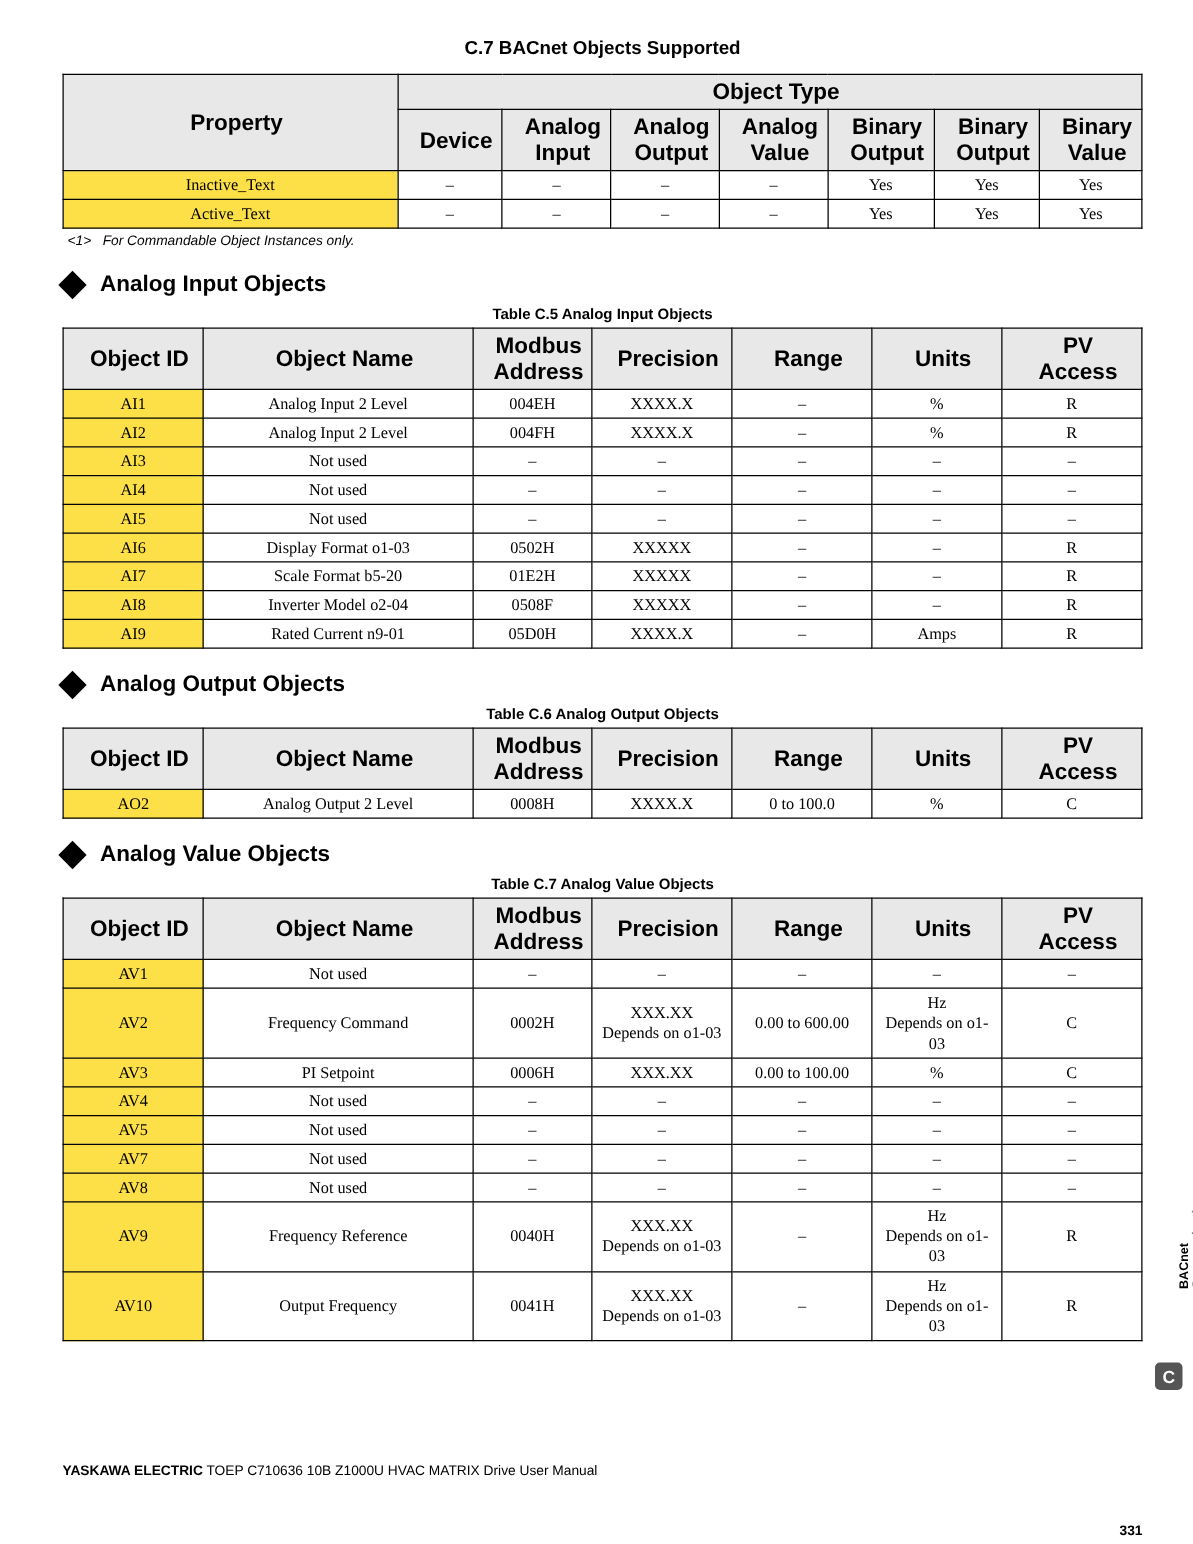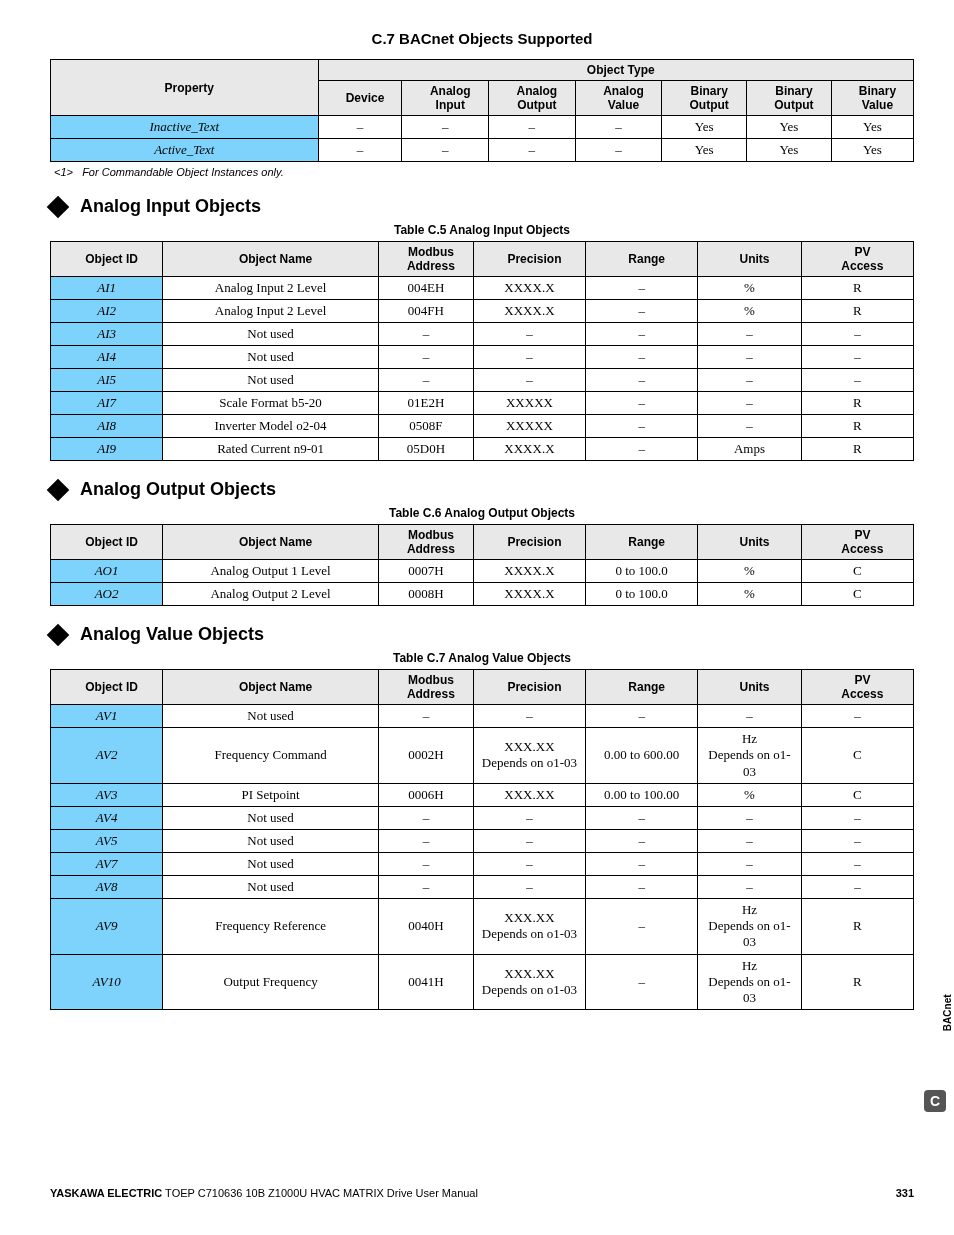--- a/index.html
+++ b/index.html
@@ -27,26 +27,25 @@
   th, td {
     border: 1px solid #000;
     padding: 3px 6px;
     text-align: center;
     vertical-align: middle;
     font-size: 12px;
   }
   th {
     background: #e8e8e8;
     font-weight: bold;
-    font-size: 12px;
+    font-size: 18px;
     padding-left: 16px;
   }
   td.shade {
-    background: #7dd3fc;
-    font-style: italic;
+    background: #fde047;
   }
   .footnote {
     font-size: 11px;
     margin: 2px 0 18px 4px;
     font-style: italic;
   }
   .section-heading {
     font-size: 18px;
     font-weight: bold;
     margin: 18px 0 4px 0;
@@ -66,27 +65,27 @@
     text-align: center;
     font-weight: bold;
     font-size: 12px;
     margin: 6px 0 4px 0;
   }
   .multiline {
     line-height: 1.25;
   }
   .footer {
     position: absolute;
-    bottom: 36px;
+    bottom: 4px;
     left: 50px;
     right: 40px;
     font-size: 11px;
   }
   .footer .left { float: left; }
-  .footer .right { float: right; font-weight: bold; }
+  .footer .right { float: right; font-weight: bold; margin-top: 48px; }
   .side-tab {
     position: absolute;
     right: 12px;
     top: 950px;
     font-size: 10px;
     font-weight: bold;
     transform: rotate(-90deg);
     transform-origin: right top;
     text-align: left;
     line-height: 1.1;
@@ -213,20 +212,29 @@
       <tr>
         <td class="data-td shade">AI5</td>
         <td class="data-td">Not used</td>
         <td class="data-td">–</td>
         <td class="data-td">–</td>
         <td class="data-td">–</td>
         <td class="data-td">–</td>
         <td class="data-td">–</td>
       </tr>
       <tr>
+        <td class="data-td shade">AI6</td>
+        <td class="data-td">Display Format o1-03</td>
+        <td class="data-td">0502H</td>
+        <td class="data-td">XXXXX</td>
+        <td class="data-td">–</td>
+        <td class="data-td">–</td>
+        <td class="data-td">R</td>
+      </tr>
+      <tr>
         <td class="data-td shade">AI7</td>
         <td class="data-td">Scale Format b5-20</td>
         <td class="data-td">01E2H</td>
         <td class="data-td">XXXXX</td>
         <td class="data-td">–</td>
         <td class="data-td">–</td>
         <td class="data-td">R</td>
       </tr>
       <tr>
         <td class="data-td shade">AI8</td>
@@ -261,29 +269,20 @@
         <th style="width: 25%;">Object Name</th>
         <th style="width: 11%;">Modbus<br>Address</th>
         <th style="width: 13%;">Precision</th>
         <th style="width: 13%;">Range</th>
         <th style="width: 12%;">Units</th>
         <th style="width: 13%;">PV<br>Access</th>
       </tr>
     </thead>
   <tbody id="ao-body">
       <tr>
-        <td class="data-td shade">AO1</td>
-        <td class="data-td">Analog Output 1 Level</td>
-        <td class="data-td">0007H</td>
-        <td class="data-td">XXXX.X</td>
-        <td class="data-td">0 to 100.0</td>
-        <td class="data-td">%</td>
-        <td class="data-td">C</td>
-      </tr>
-      <tr>
         <td class="data-td shade">AO2</td>
         <td class="data-td">Analog Output 2 Level</td>
         <td class="data-td">0008H</td>
         <td class="data-td">XXXX.X</td>
         <td class="data-td">0 to 100.0</td>
         <td class="data-td">%</td>
         <td class="data-td">C</td>
       </tr>
     </tbody>
 </table>

